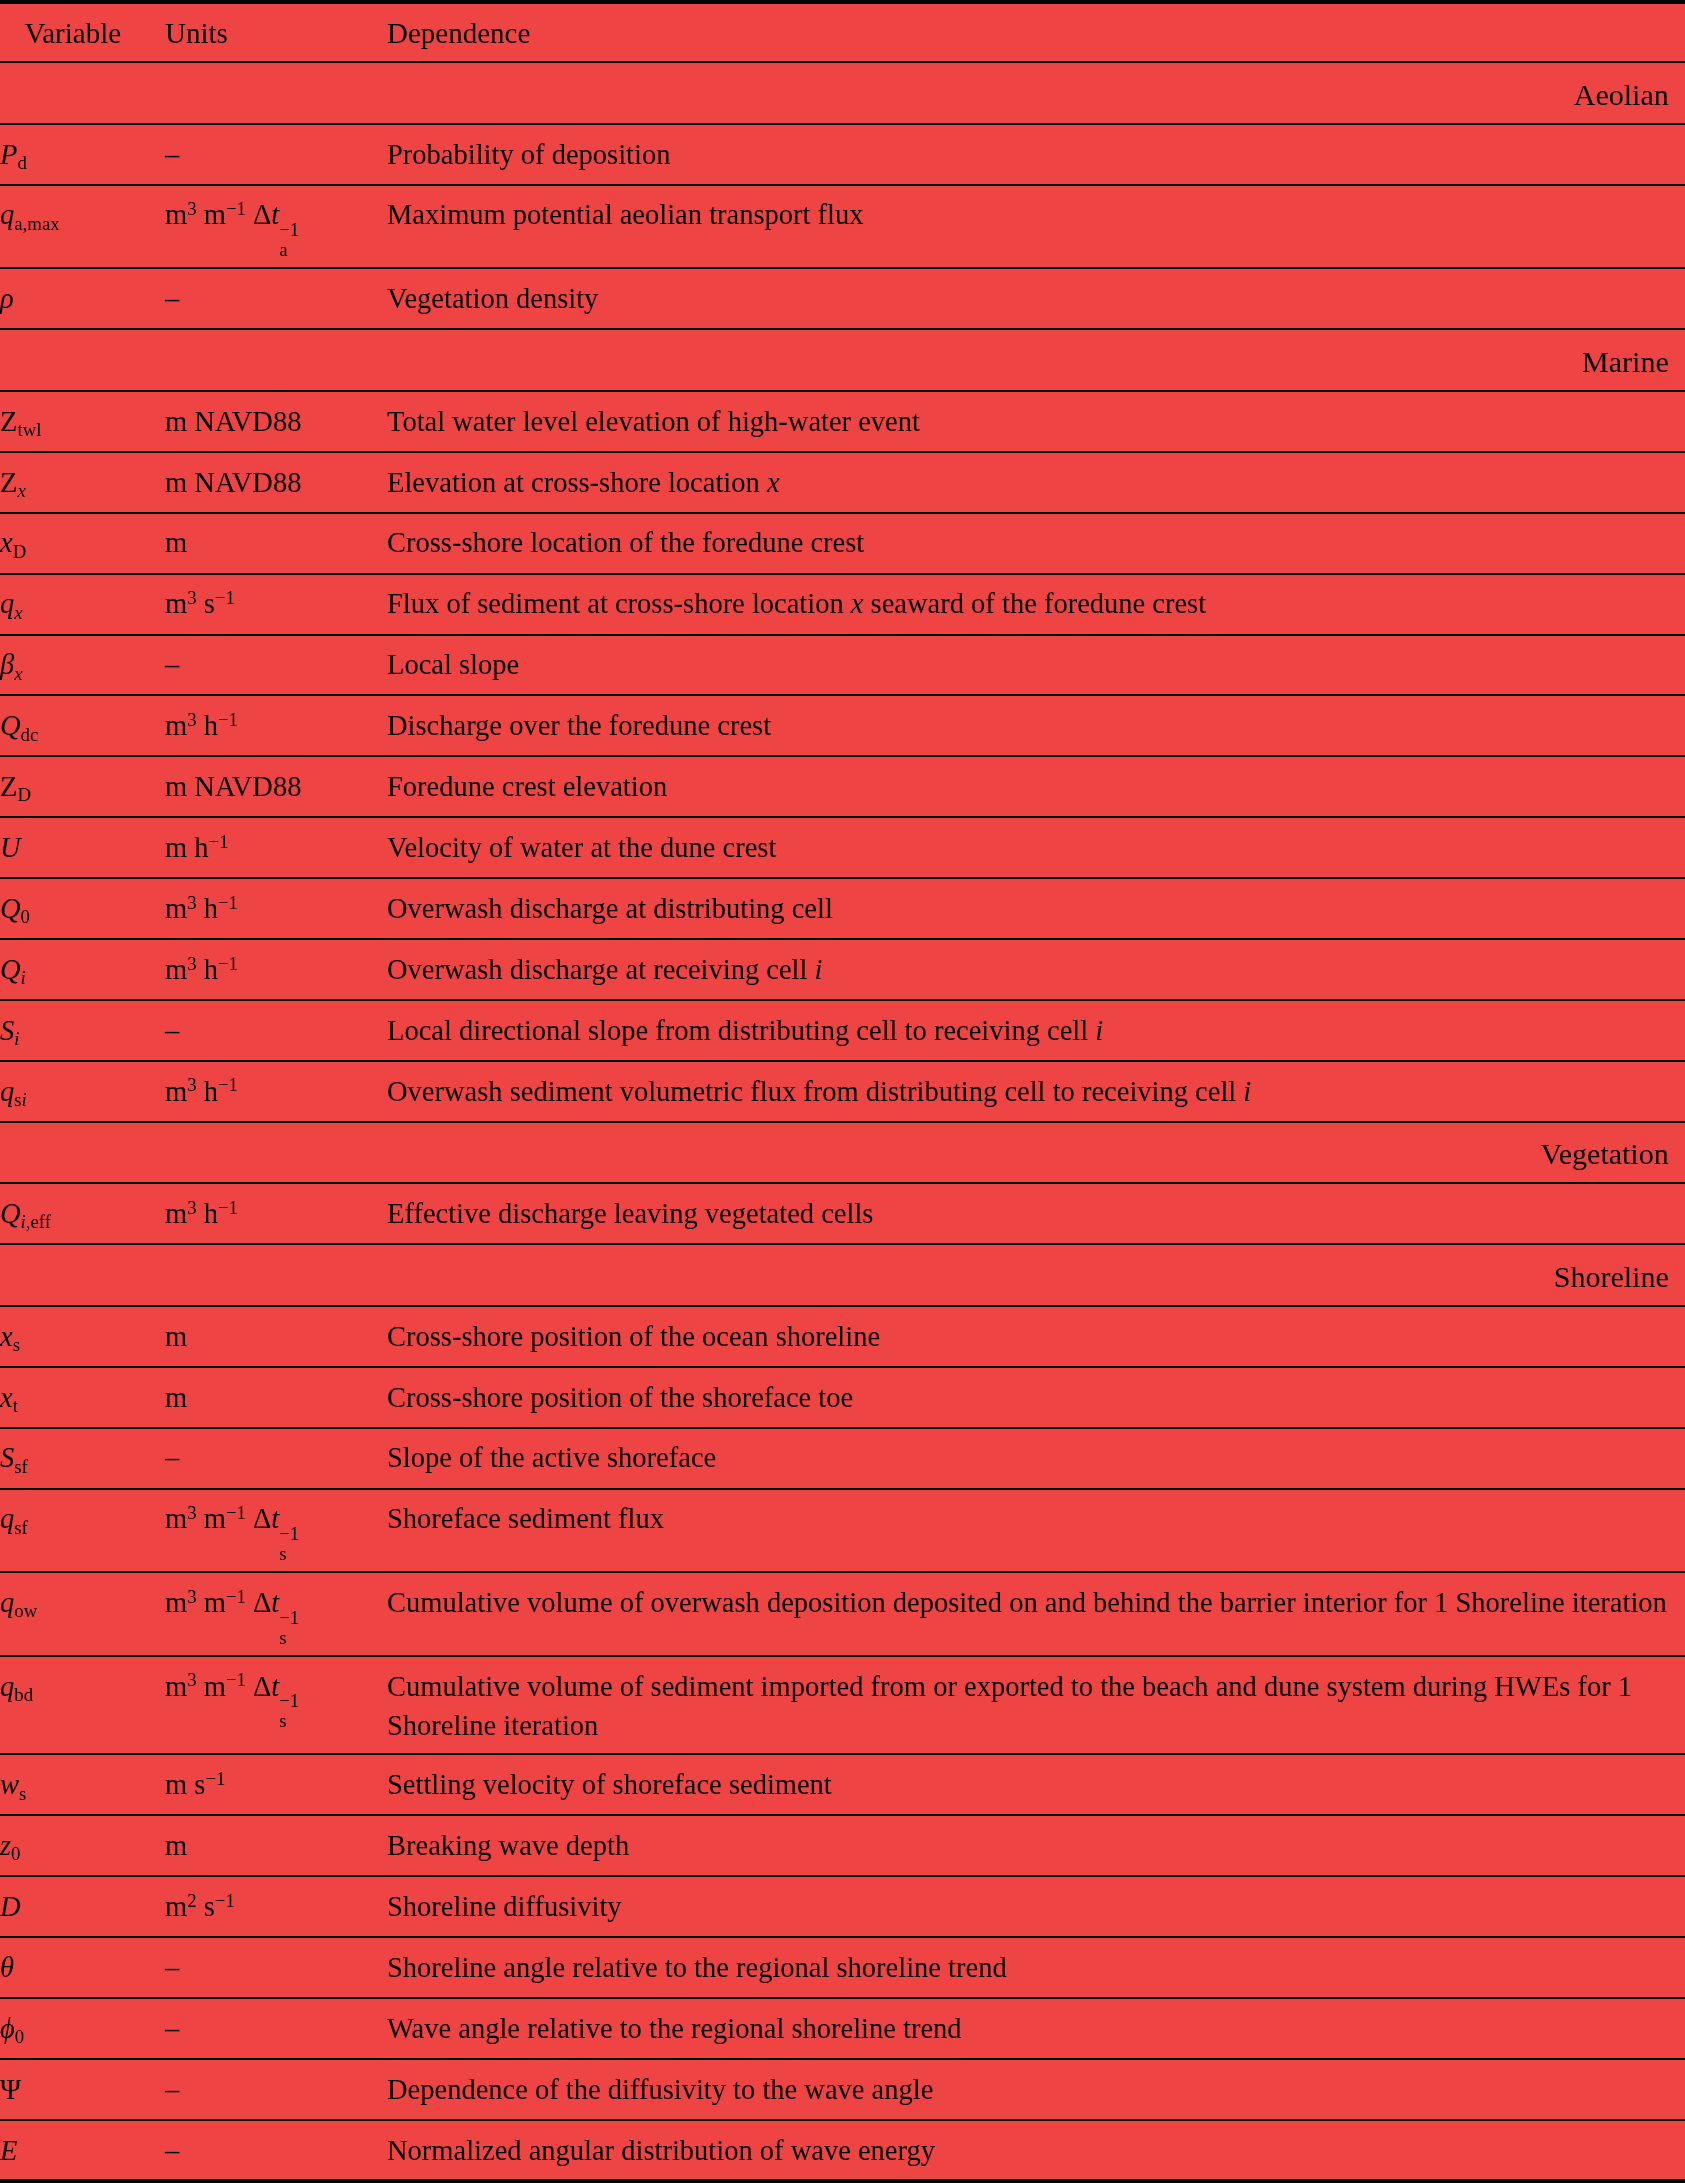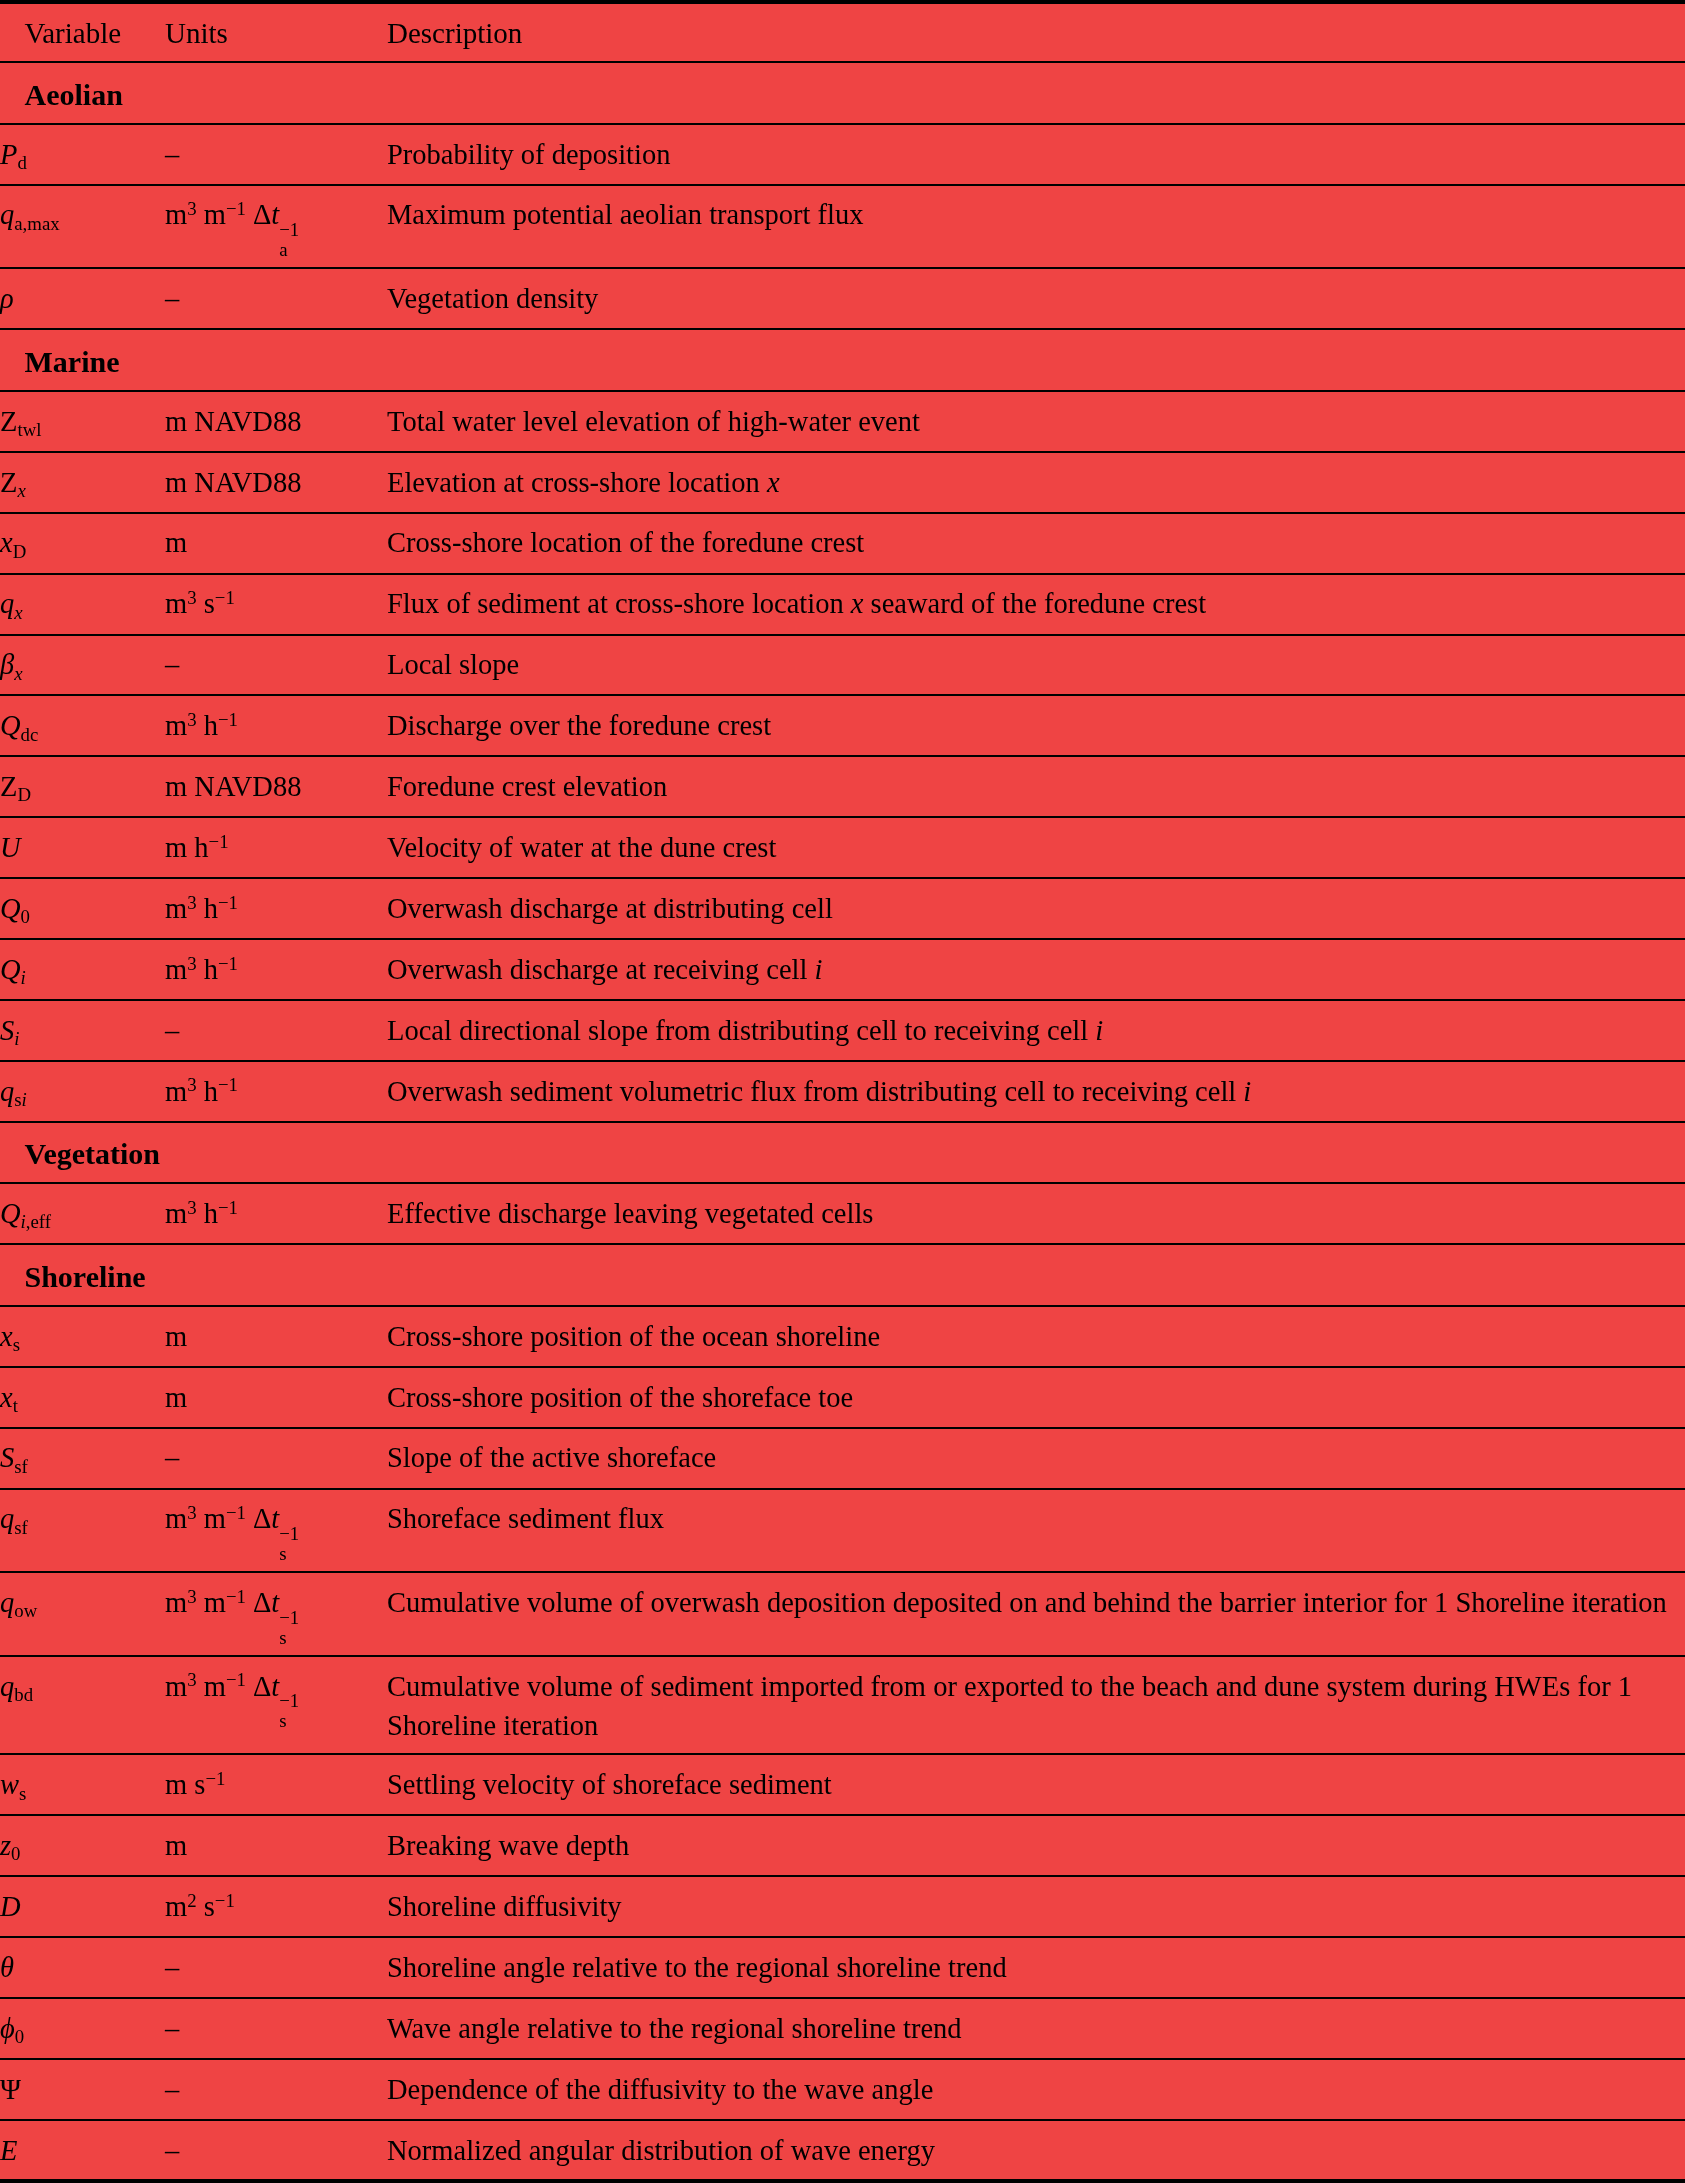--- a/index.html
+++ b/index.html
@@ -27,26 +27,27 @@
     vertical-align:top;
     font-size:29px;
     line-height:1.3;
     padding:11.4px 16.3px 8.2px 0;
     border-bottom:2.4px solid #000;
     height:57px;
   }
   th.c0, td.c0 { padding-left:24.5px; }
   tr.section-row { height:60px; }
   td.section-cell {
-    font-weight:bold;
+    font-weight:normal;
     font-size:30px;
     line-height:1.3;
     vertical-align:top;
     padding:11.4px 16.3px 8.2px 24.5px;
     border-bottom:2.4px solid #000;
+    text-align:right;
   }
   tr.data-row { height:60px; }
   tr.data-row td {
     font-size:28.5px;
     line-height:1.38;
     vertical-align:top;
     text-align:left;
     padding:9.8px 16.3px 6.5px 0;
     border-bottom:2.4px solid #000;
   }
@@ -71,21 +72,21 @@
   <table class="vars">
     <colgroup>
       <col style="width:165px">
       <col style="width:222px">
       <col>
     </colgroup>
     <thead>
       <tr>
         <th class="c0">Variable</th>
         <th class="c1">Units</th>
-        <th class="c2">Description</th>
+        <th class="c2">Dependence</th>
       </tr>
     </thead>
     <tbody>
         <tr class="section-row">
           <td colspan="3" class="section-cell">Aeolian</td>
         </tr>
         <tr class="data-row">
           <td class="c0"><span class="it">P</span><span class="msub">d</span></td>
           <td class="c1">–</td>
           <td class="c2">Probability of deposition</td>

